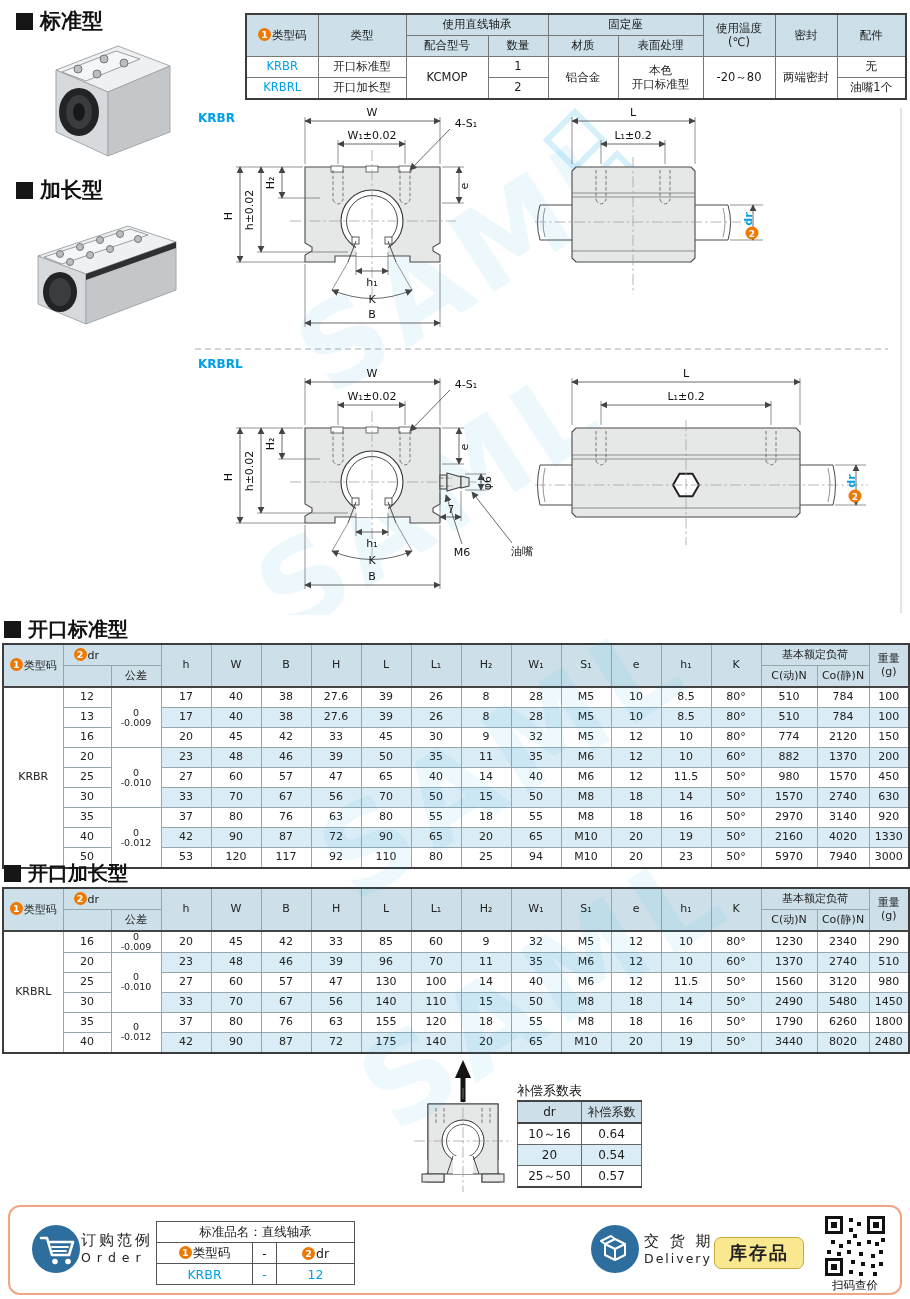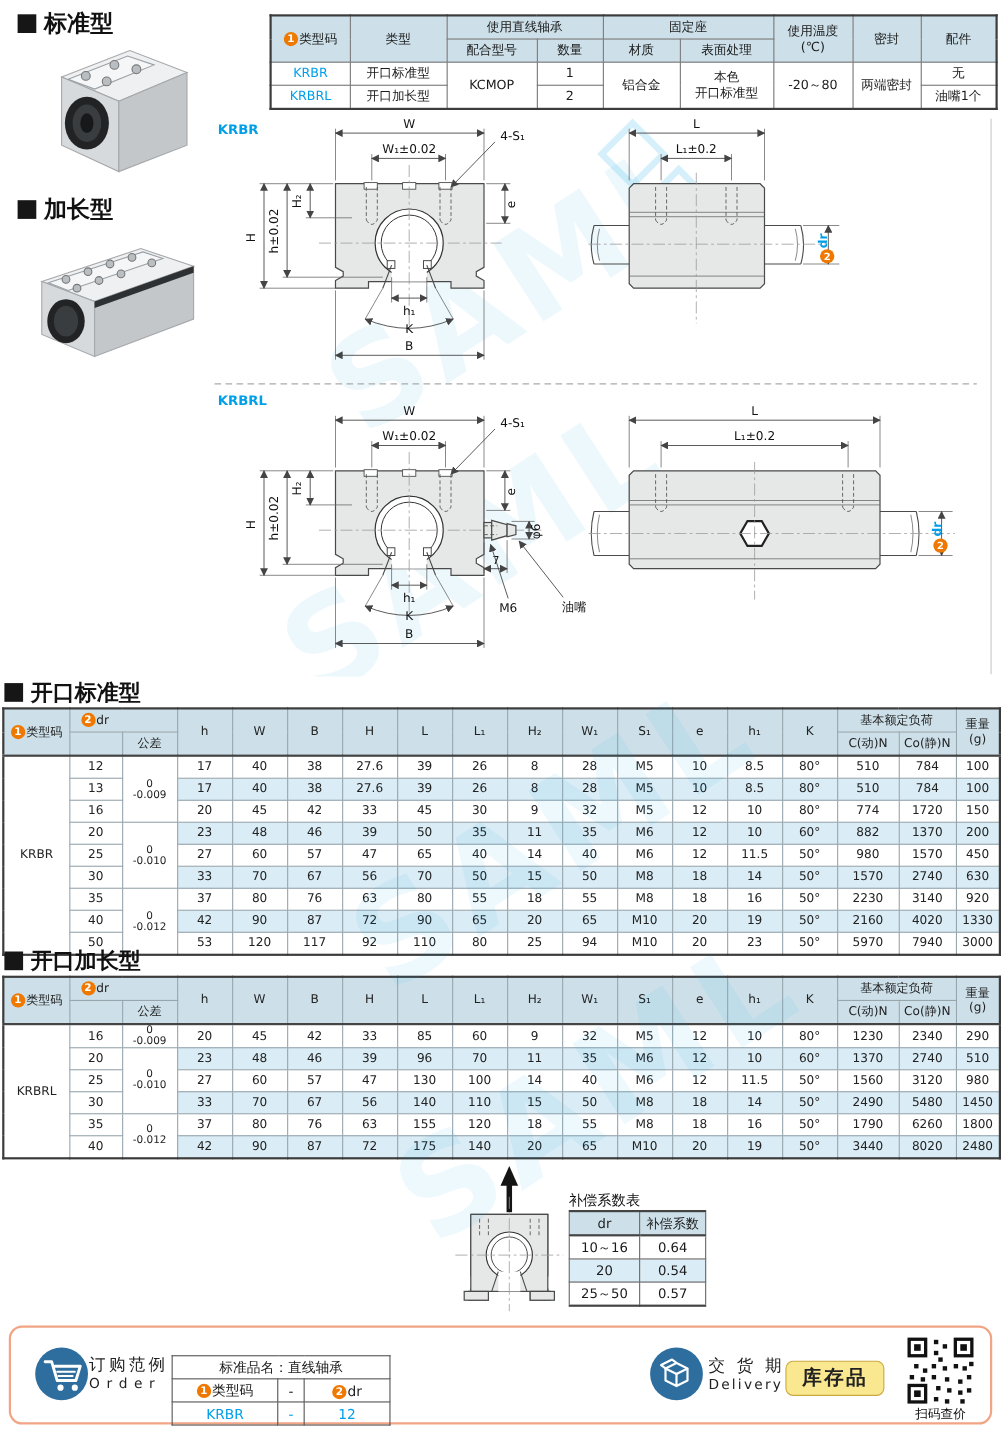--- a/index.html
+++ b/index.html
@@ -31,21 +31,21 @@
   .cpt thead th{background:#cde0e9;border-bottom:2px solid #444;}
   .cpt tbody tr:nth-child(2n) td{background:#daecf5;}
   
   .note{position:absolute;width:408px;font-size:12.5px;line-height:1.45;color:#111;}
   .note-icon{display:inline-block;width:13px;height:13px;border-radius:3px;background:#ee7800;color:#fff;
              font-size:10px;font-weight:bold;line-height:13px;text-align:center;margin-right:2px;vertical-align:0px;}
   
   .footer{position:absolute;left:8px;top:1205px;width:890px;height:86px;border:2.5px solid #f2a584;border-radius:12px;background:#fff;}
   .ftxt-cn{font-size:15px;letter-spacing:3px;color:#222;}
   .ftxt-en{font-size:12.5px;letter-spacing:1px;color:#222;}
-  .ot{border-collapse:collapse;table-layout:fixed;width:198px;font-size:12.5px;border:1.5px solid #333;margin-top:11px;}
+  .ot{border-collapse:collapse;table-layout:fixed;width:198px;font-size:12.5px;border:1.5px solid #333;}
   .ot th,.ot td{border:1px solid #555;text-align:center;height:20px;font-weight:normal;padding:0;}
   .stock{position:absolute;left:704px;top:30px;width:88px;height:30px;background:#f9e88f;border:1.5px solid #caa93f;
          border-radius:7px;font-size:18px;font-weight:bold;text-align:center;line-height:30px;letter-spacing:2px;color:#222;}
   .qr-cap{position:absolute;left:806px;top:71px;width:78px;text-align:center;font-size:11.5px;color:#111;}
   
   .wm-div{position:absolute;font-size:120px;font-weight:bold;color:rgba(0,160,233,0.065);transform:rotate(-33deg);
           pointer-events:none;z-index:6;letter-spacing:8px;}
   
   svg text{font-family:"DejaVu Sans","Liberation Sans",sans-serif;}
   .dtx{font-size:11px;fill:#111;text-anchor:middle;}
@@ -459,21 +459,21 @@
             <td class="v">33</td>
             <td class="v">45</td>
             <td class="v">30</td>
             <td class="v">9</td>
             <td class="v">32</td>
             <td class="v">M5</td>
             <td class="v">12</td>
             <td class="v">10</td>
             <td class="v">80°</td>
             <td class="v">774</td>
-            <td class="v">1720</td>
+            <td class="v">2120</td>
             <td class="v">150</td>
         </tr>
         <tr>
           <td class="blue">20</td>
           <td class="tol" rowspan="3">
               <div>0</div>
               <div>-0.010</div>
             </td>
           <td class="v">23</td>
             <td class="v">48</td>
@@ -538,21 +538,21 @@
             <td class="v">76</td>
             <td class="v">63</td>
             <td class="v">80</td>
             <td class="v">55</td>
             <td class="v">18</td>
             <td class="v">55</td>
             <td class="v">M8</td>
             <td class="v">18</td>
             <td class="v">16</td>
             <td class="v">50°</td>
-            <td class="v">2230</td>
+            <td class="v">2970</td>
             <td class="v">3140</td>
             <td class="v">920</td>
         </tr>
         <tr>
           <td class="blue">40</td>
           <td class="v">42</td>
             <td class="v">90</td>
             <td class="v">87</td>
             <td class="v">72</td>
             <td class="v">90</td>

